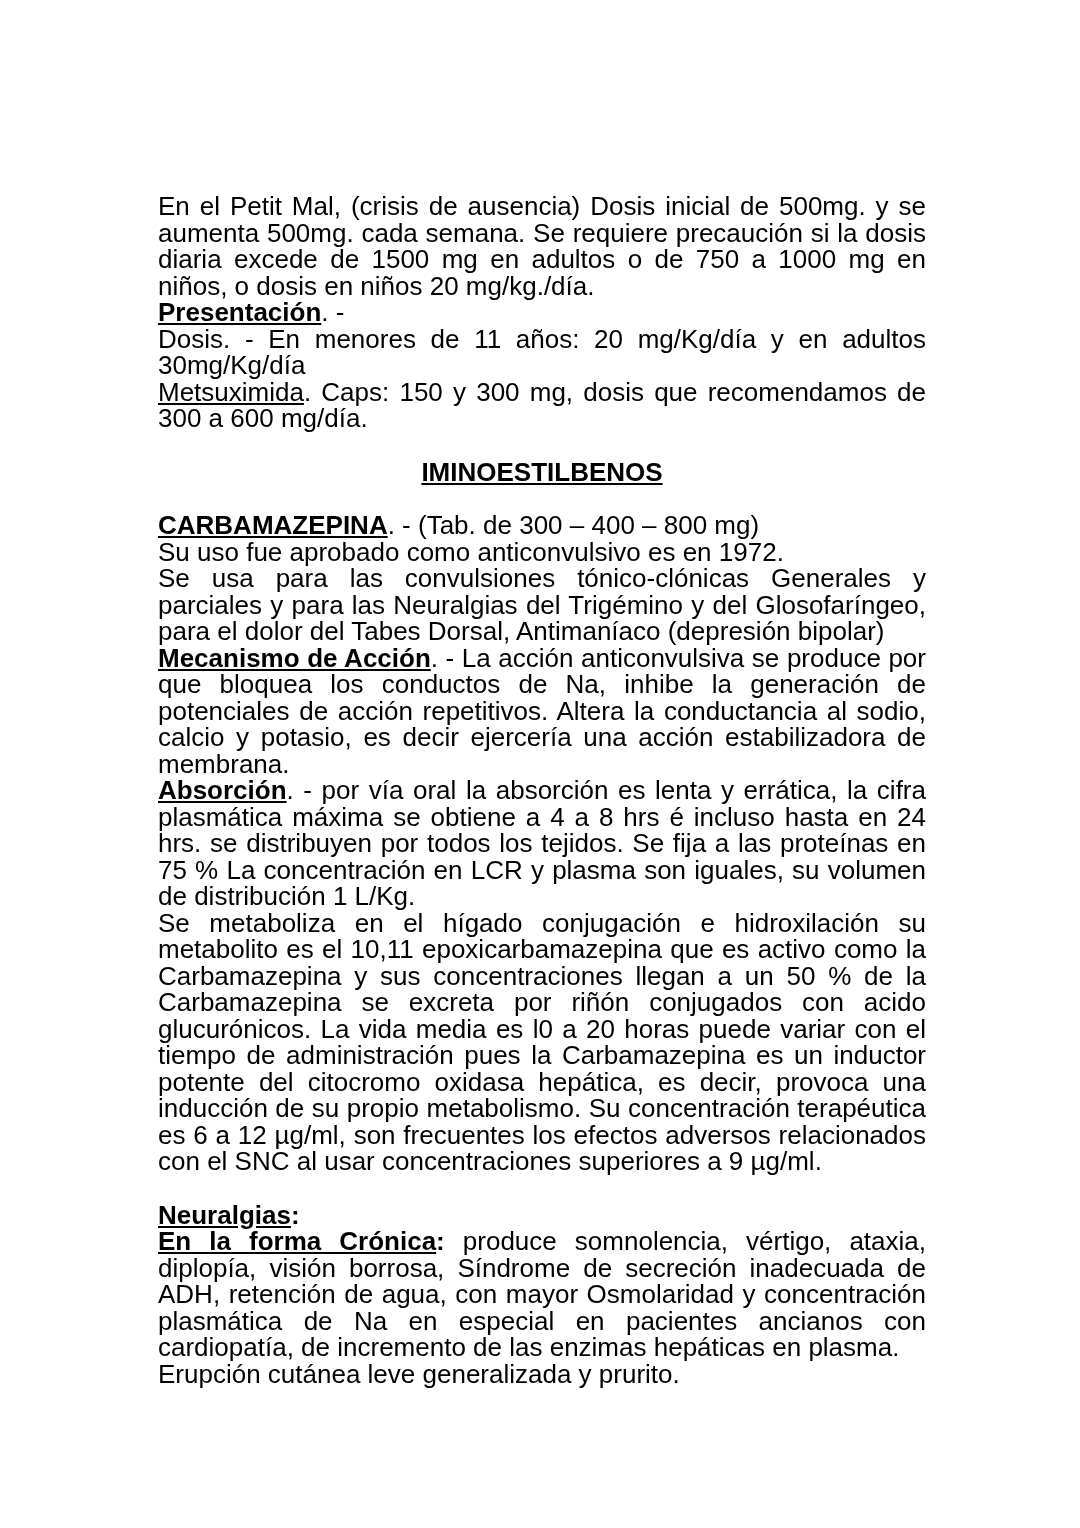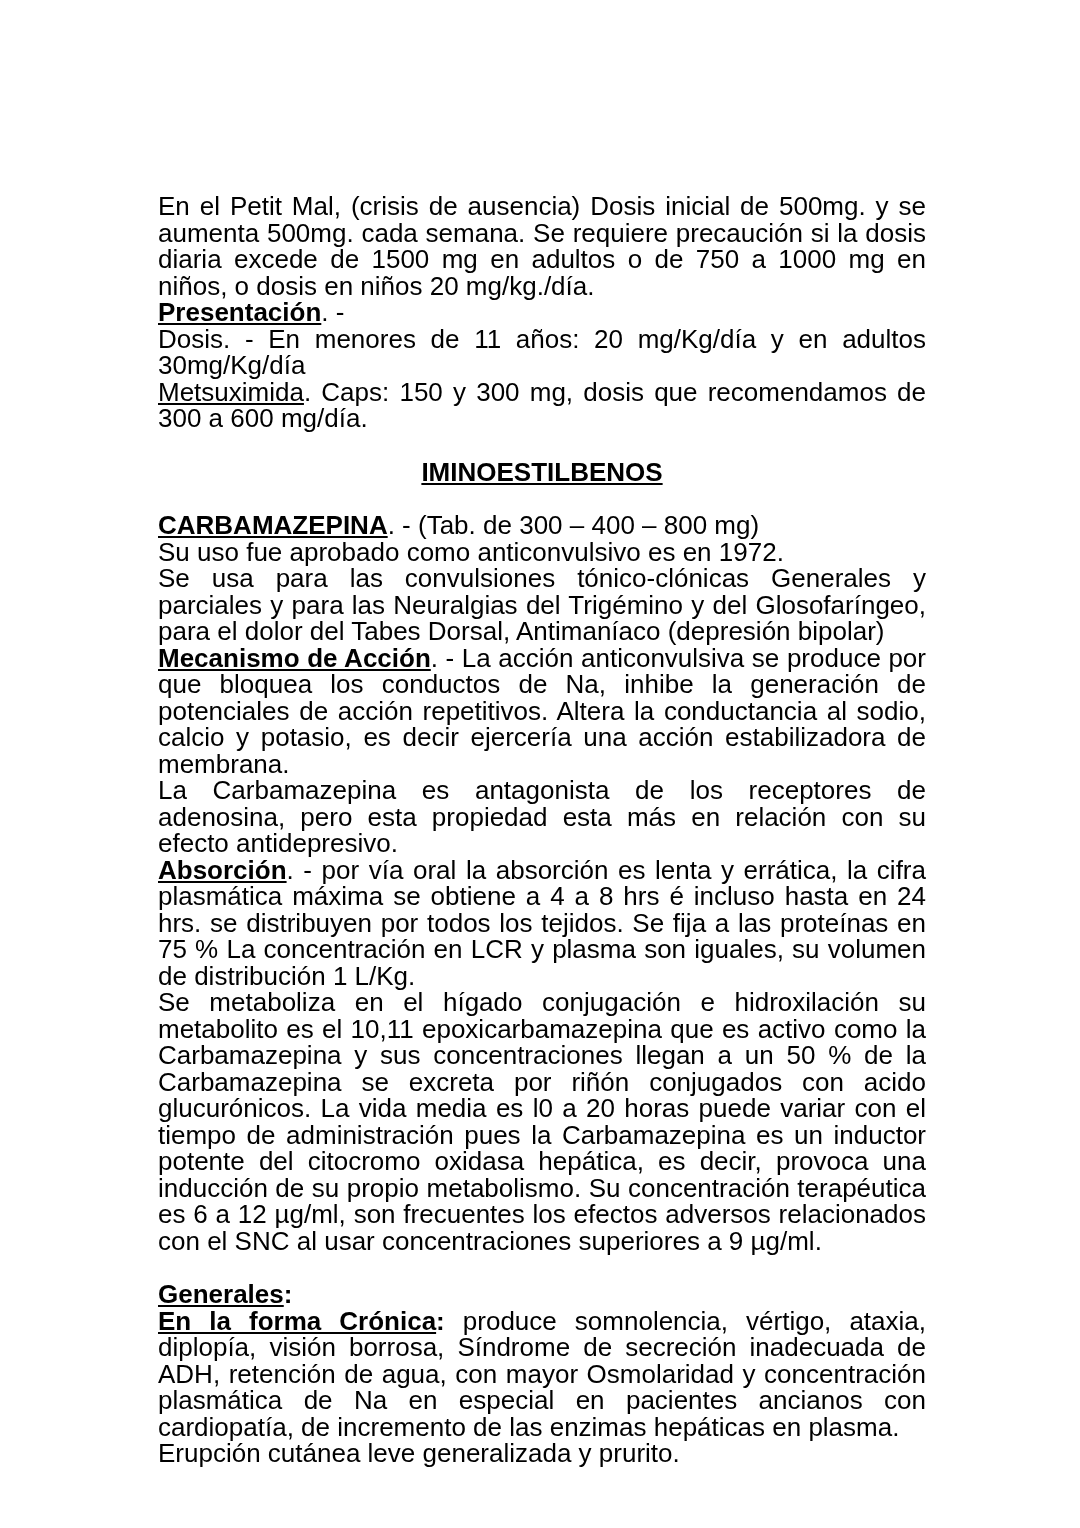--- a/index.html
+++ b/index.html
@@ -45,20 +45,19 @@
   <div id="content">
       <p class=""><span class="">En el Petit Mal, (crisis de ausencia) Dosis inicial de 500mg. y se aumenta 500mg. cada semana. Se requiere precaución si la dosis diaria excede de 1500 mg en adultos o de 750 a 1000 mg en niños, o dosis en niños 20 mg/kg./día.</span></p>
       <p class=""><span class="b u">Presentación</span><span class="">. -</span></p>
       <p class=""><span class="">Dosis. - En menores de 11 años: 20 mg/Kg/día y en adultos 30mg/Kg/día</span></p>
       <p class=""><span class="u">Metsuximida</span><span class="">. Caps: 150 y 300 mg, dosis que recomendamos de 300 a 600 mg/día.</span></p>
       <p class="align-center gap-before"><span class="b u">IMINOESTILBENOS</span></p>
       <p class=" gap-before"><span class="b u">CARBAMAZEPINA</span><span class="">. - (Tab. de 300 – 400 – 800 mg)</span></p>
       <p class=""><span class="">Su uso fue aprobado como anticonvulsivo es en 1972.</span></p>
       <p class=""><span class="">Se usa para las convulsiones tónico-clónicas Generales y parciales y para las Neuralgias del Trigémino y del Glosofaríngeo, para el dolor del Tabes Dorsal, Antimaníaco (depresión bipolar)</span></p>
       <p class=""><span class="b u">Mecanismo de Acción</span><span class="">. - La acción anticonvulsiva se produce por que bloquea los conductos de Na, inhibe la generación de potenciales de acción repetitivos. Altera la conductancia al sodio, calcio y potasio, es decir ejercería una acción estabilizadora de membrana.</span></p>
-      <p class=""><span class="">La Carbamazepina es antagonista de los receptores de adenosina, pero esta propiedad esta más en relación con su efecto antidepresivo.</span></p>
       <p class=""><span class="b u">Absorción</span><span class="">. - por vía oral la absorción es lenta y errática, la cifra plasmática máxima se obtiene a 4 a 8 hrs é incluso hasta en 24 hrs. se distribuyen por todos los tejidos. Se fija a las proteínas en 75 % La concentración en LCR y plasma son iguales, su volumen de distribución 1 L/Kg.</span></p>
       <p class=""><span class="">Se metaboliza en el hígado conjugación e hidroxilación su metabolito es el 10,11 epoxicarbamazepina que es activo como la Carbamazepina y sus concentraciones llegan a un 50 % de la Carbamazepina se excreta por riñón conjugados con acido glucurónicos. La vida media es l0 a 20 horas puede variar con el tiempo de administración pues la Carbamazepina es un inductor potente del citocromo oxidasa hepática, es decir, provoca una inducción de su propio metabolismo. Su concentración terapéutica es 6 a 12 µg/ml, son frecuentes los efectos adversos relacionados con el SNC al usar concentraciones superiores a 9 µg/ml.</span></p>
-      <p class=" gap-before"><span class="b u">Generales</span><span class="b ">:</span></p>
+      <p class=" gap-before"><span class="b u">Neuralgias</span><span class="b ">:</span></p>
       <p class=""><span class="b u">En la forma Crónica</span><span class="b ">:</span><span class=""> produce somnolencia, vértigo, ataxia, diplopía, visión borrosa, Síndrome de secreción inadecuada de ADH, retención de agua, con mayor Osmolaridad y concentración plasmática de Na en especial en pacientes ancianos con cardiopatía, de incremento de las enzimas hepáticas en plasma.</span></p>
       <p class=""><span class="">Erupción cutánea leve generalizada y prurito.</span></p>
     </div>
 </div>
 
 </body></html>

